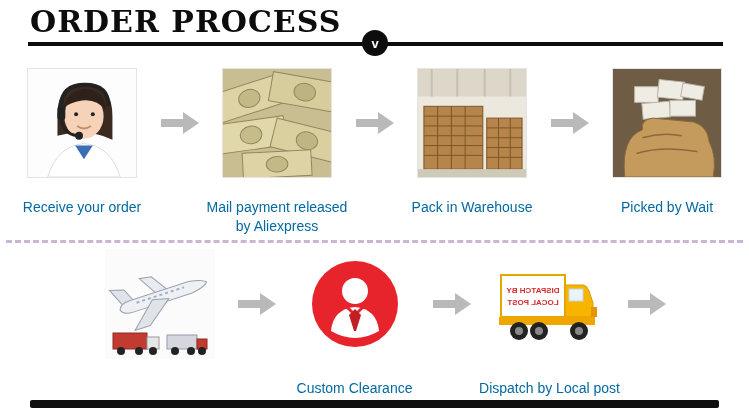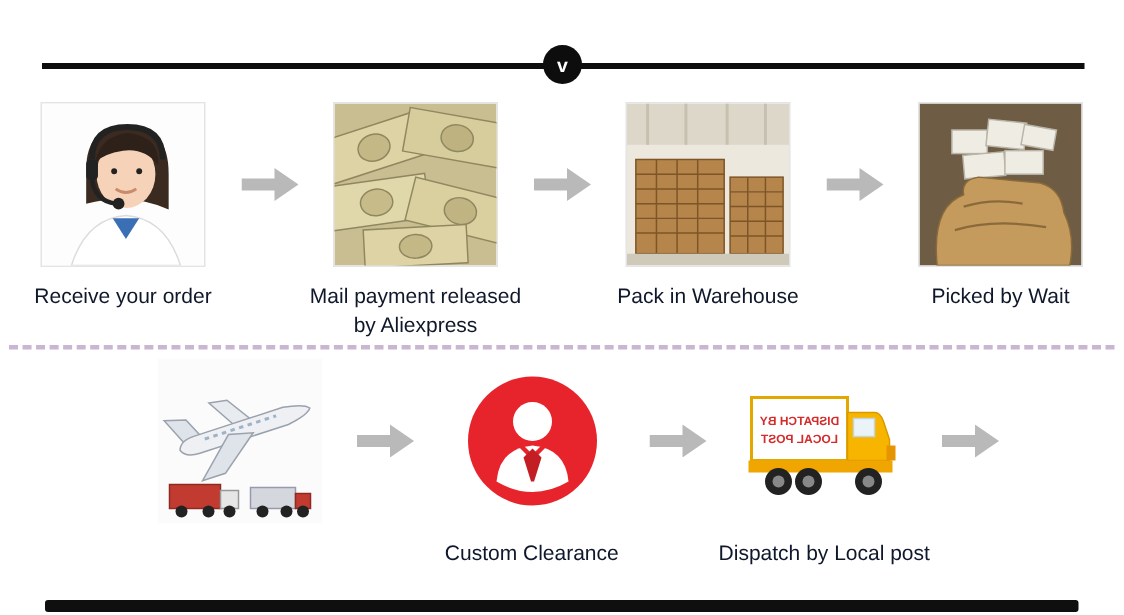--- a/index.html
+++ b/index.html
@@ -22,33 +22,34 @@
   }
 
   
   .row { display: flex; justify-content: center; align-items: flex-start; }
   .row1 { margin-top: 18px; }
   .row2 { margin-top: 6px; }
   .step { width: 155px; display: flex; flex-direction: column; align-items: center; }
   .imgbox { width: 110px; height: 110px; background: #fff; }
   .photo { border: 1px solid #e4e4e4; }
   .imgbox svg { display: block; width: 100%; height: 100%; }
-  .label { margin-top: 10px; font-size: 14px; color: #0f172a; text-align: center; line-height: 1.35; }
+  .label { margin-top: 20px; font-size: 14px; color: #0369a1; text-align: center; line-height: 1.35; }
   .arrow { width: 40px; margin-top: 44px; display: flex; justify-content: center; }
 
   .divider { margin: 4px 6px 0 6px; border-top: 3px dashed #c8b6d2; height: 0; }
 
   .bottombar { position: absolute; left: 30px; right: 30px; bottom: 2px; height: 8px; background: #0f0f0f; border-radius: 2px; }
 </style>
 </head>
 <body>
 
 <div class="canvas">
 
   <div class="header">
+    <div class="title">ORDER PROCESS</div>
     <div class="rule"></div>
     <div class="badge">v</div>
   </div>
 
   <div class="row row1">
 
     <div class="step">
       <div class="imgbox photo">
         <svg viewBox="0 0 110 110">
           <rect width="110" height="110" fill="#fdfdfd"></rect>

